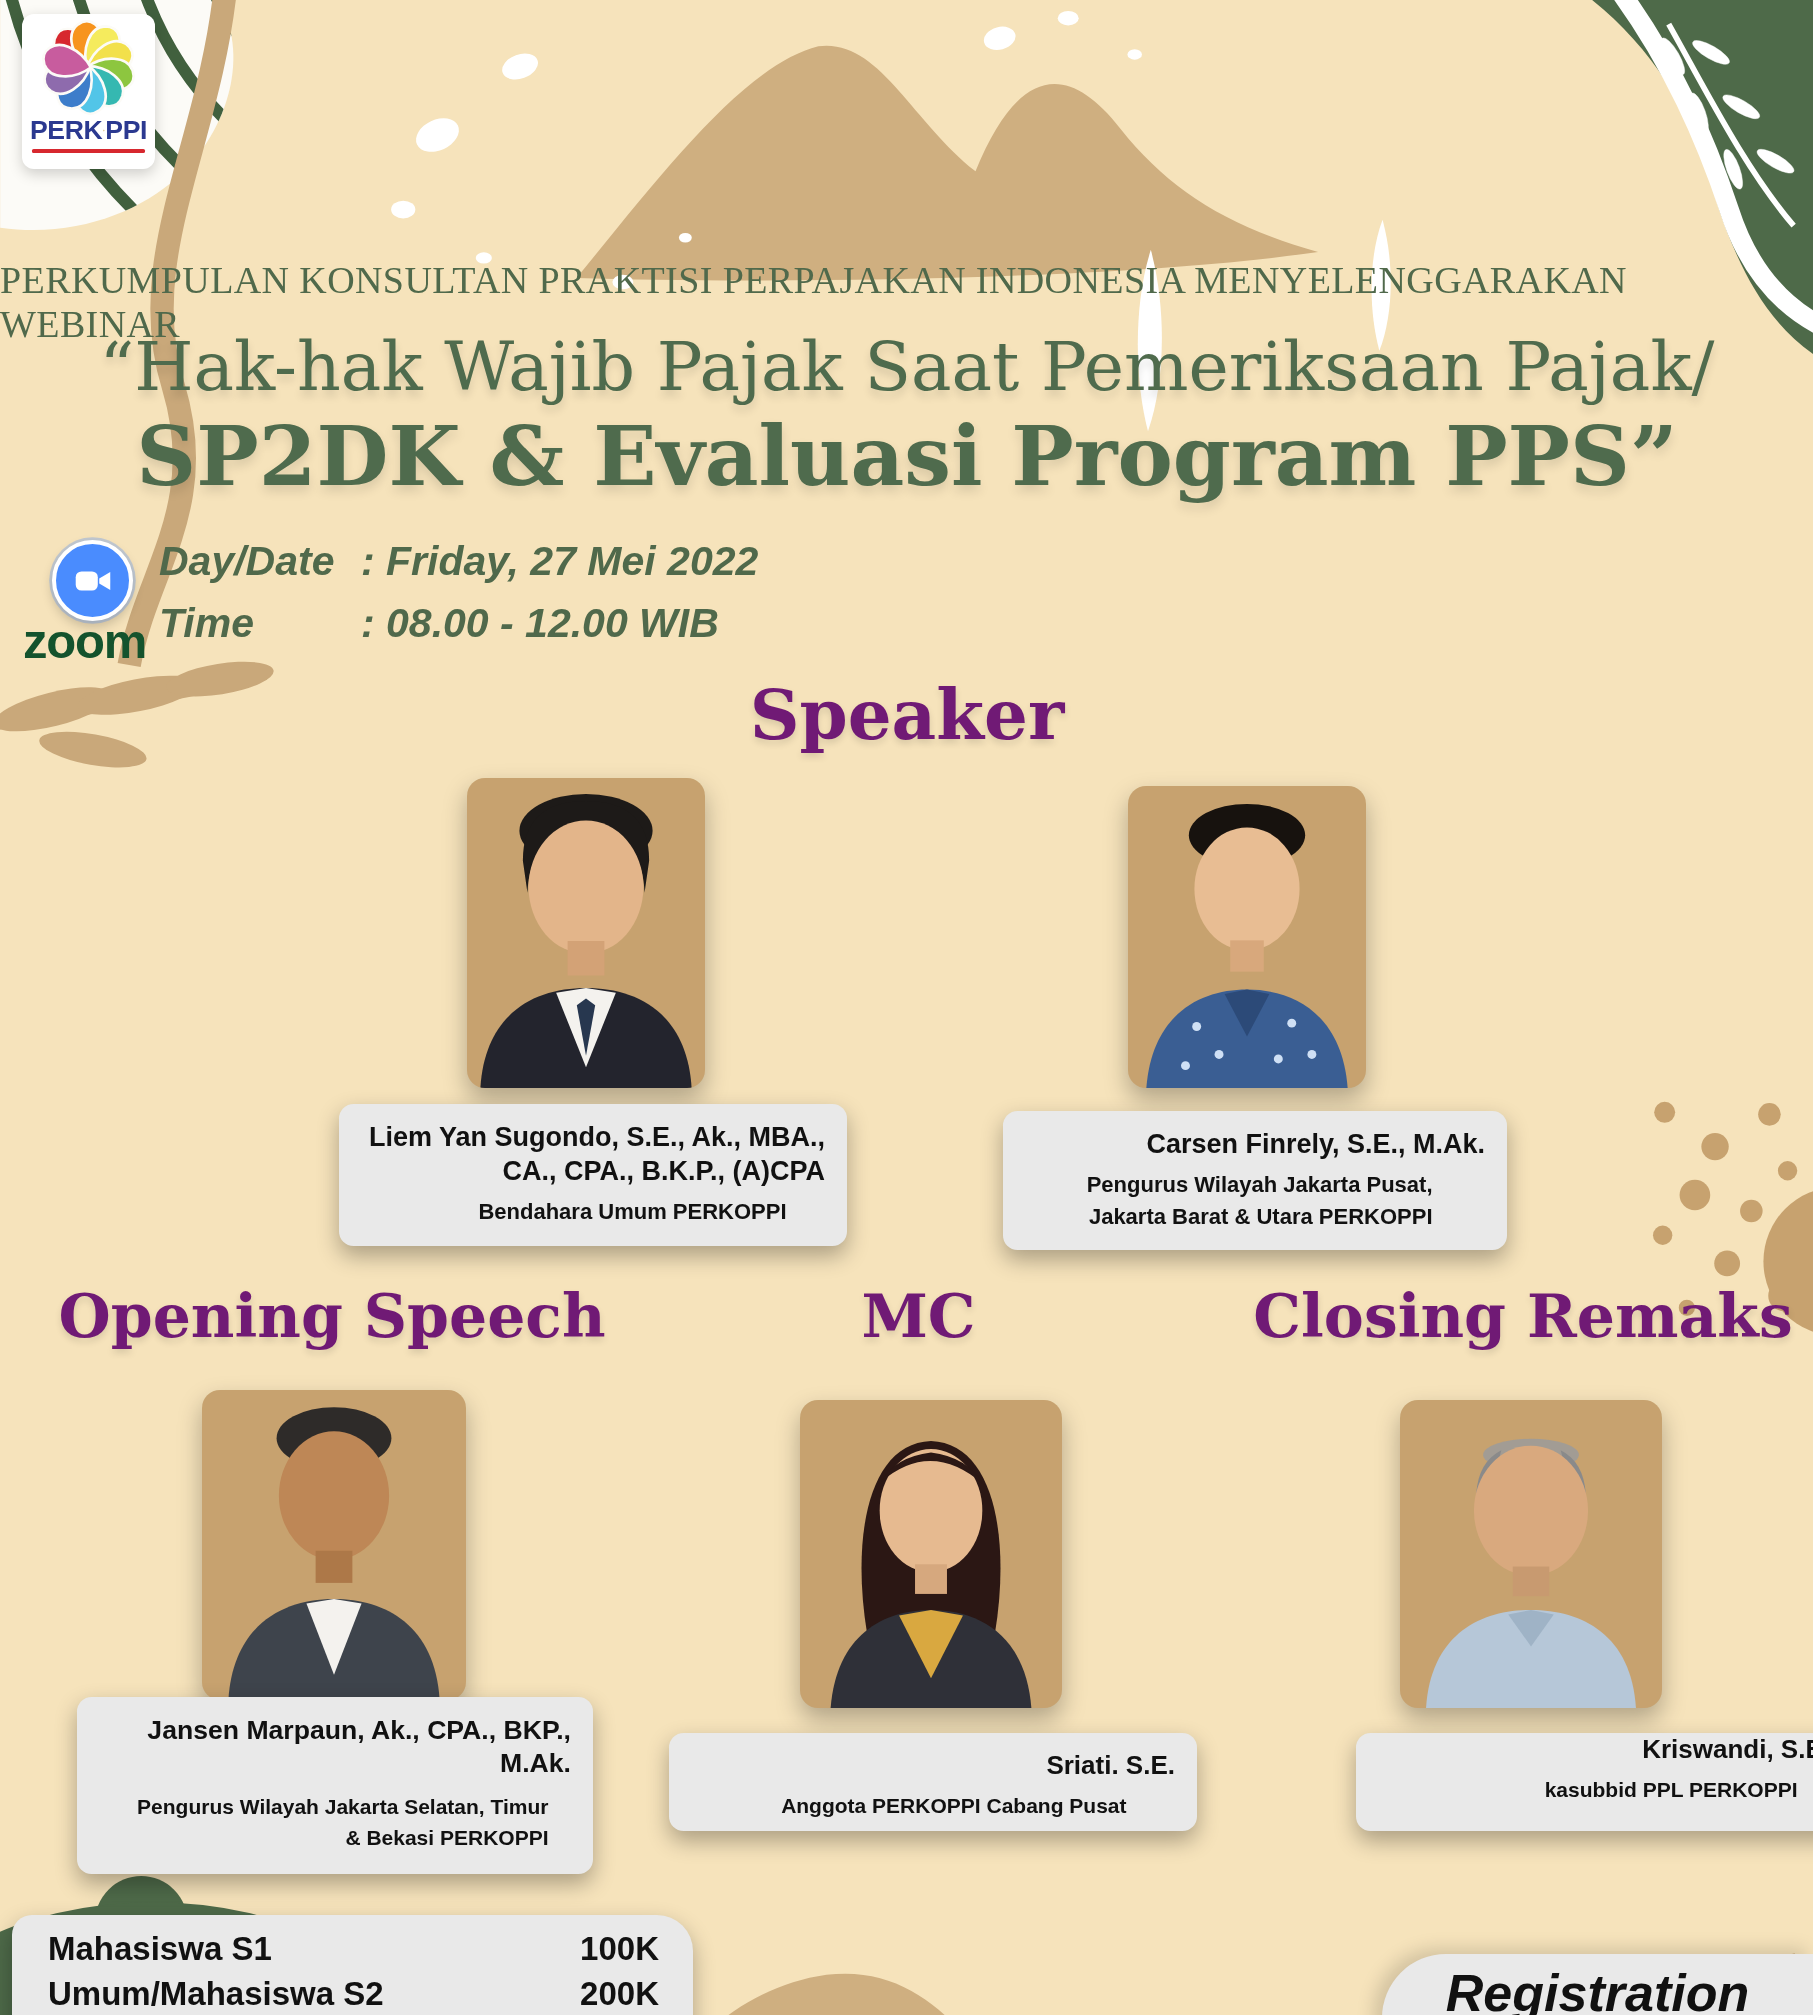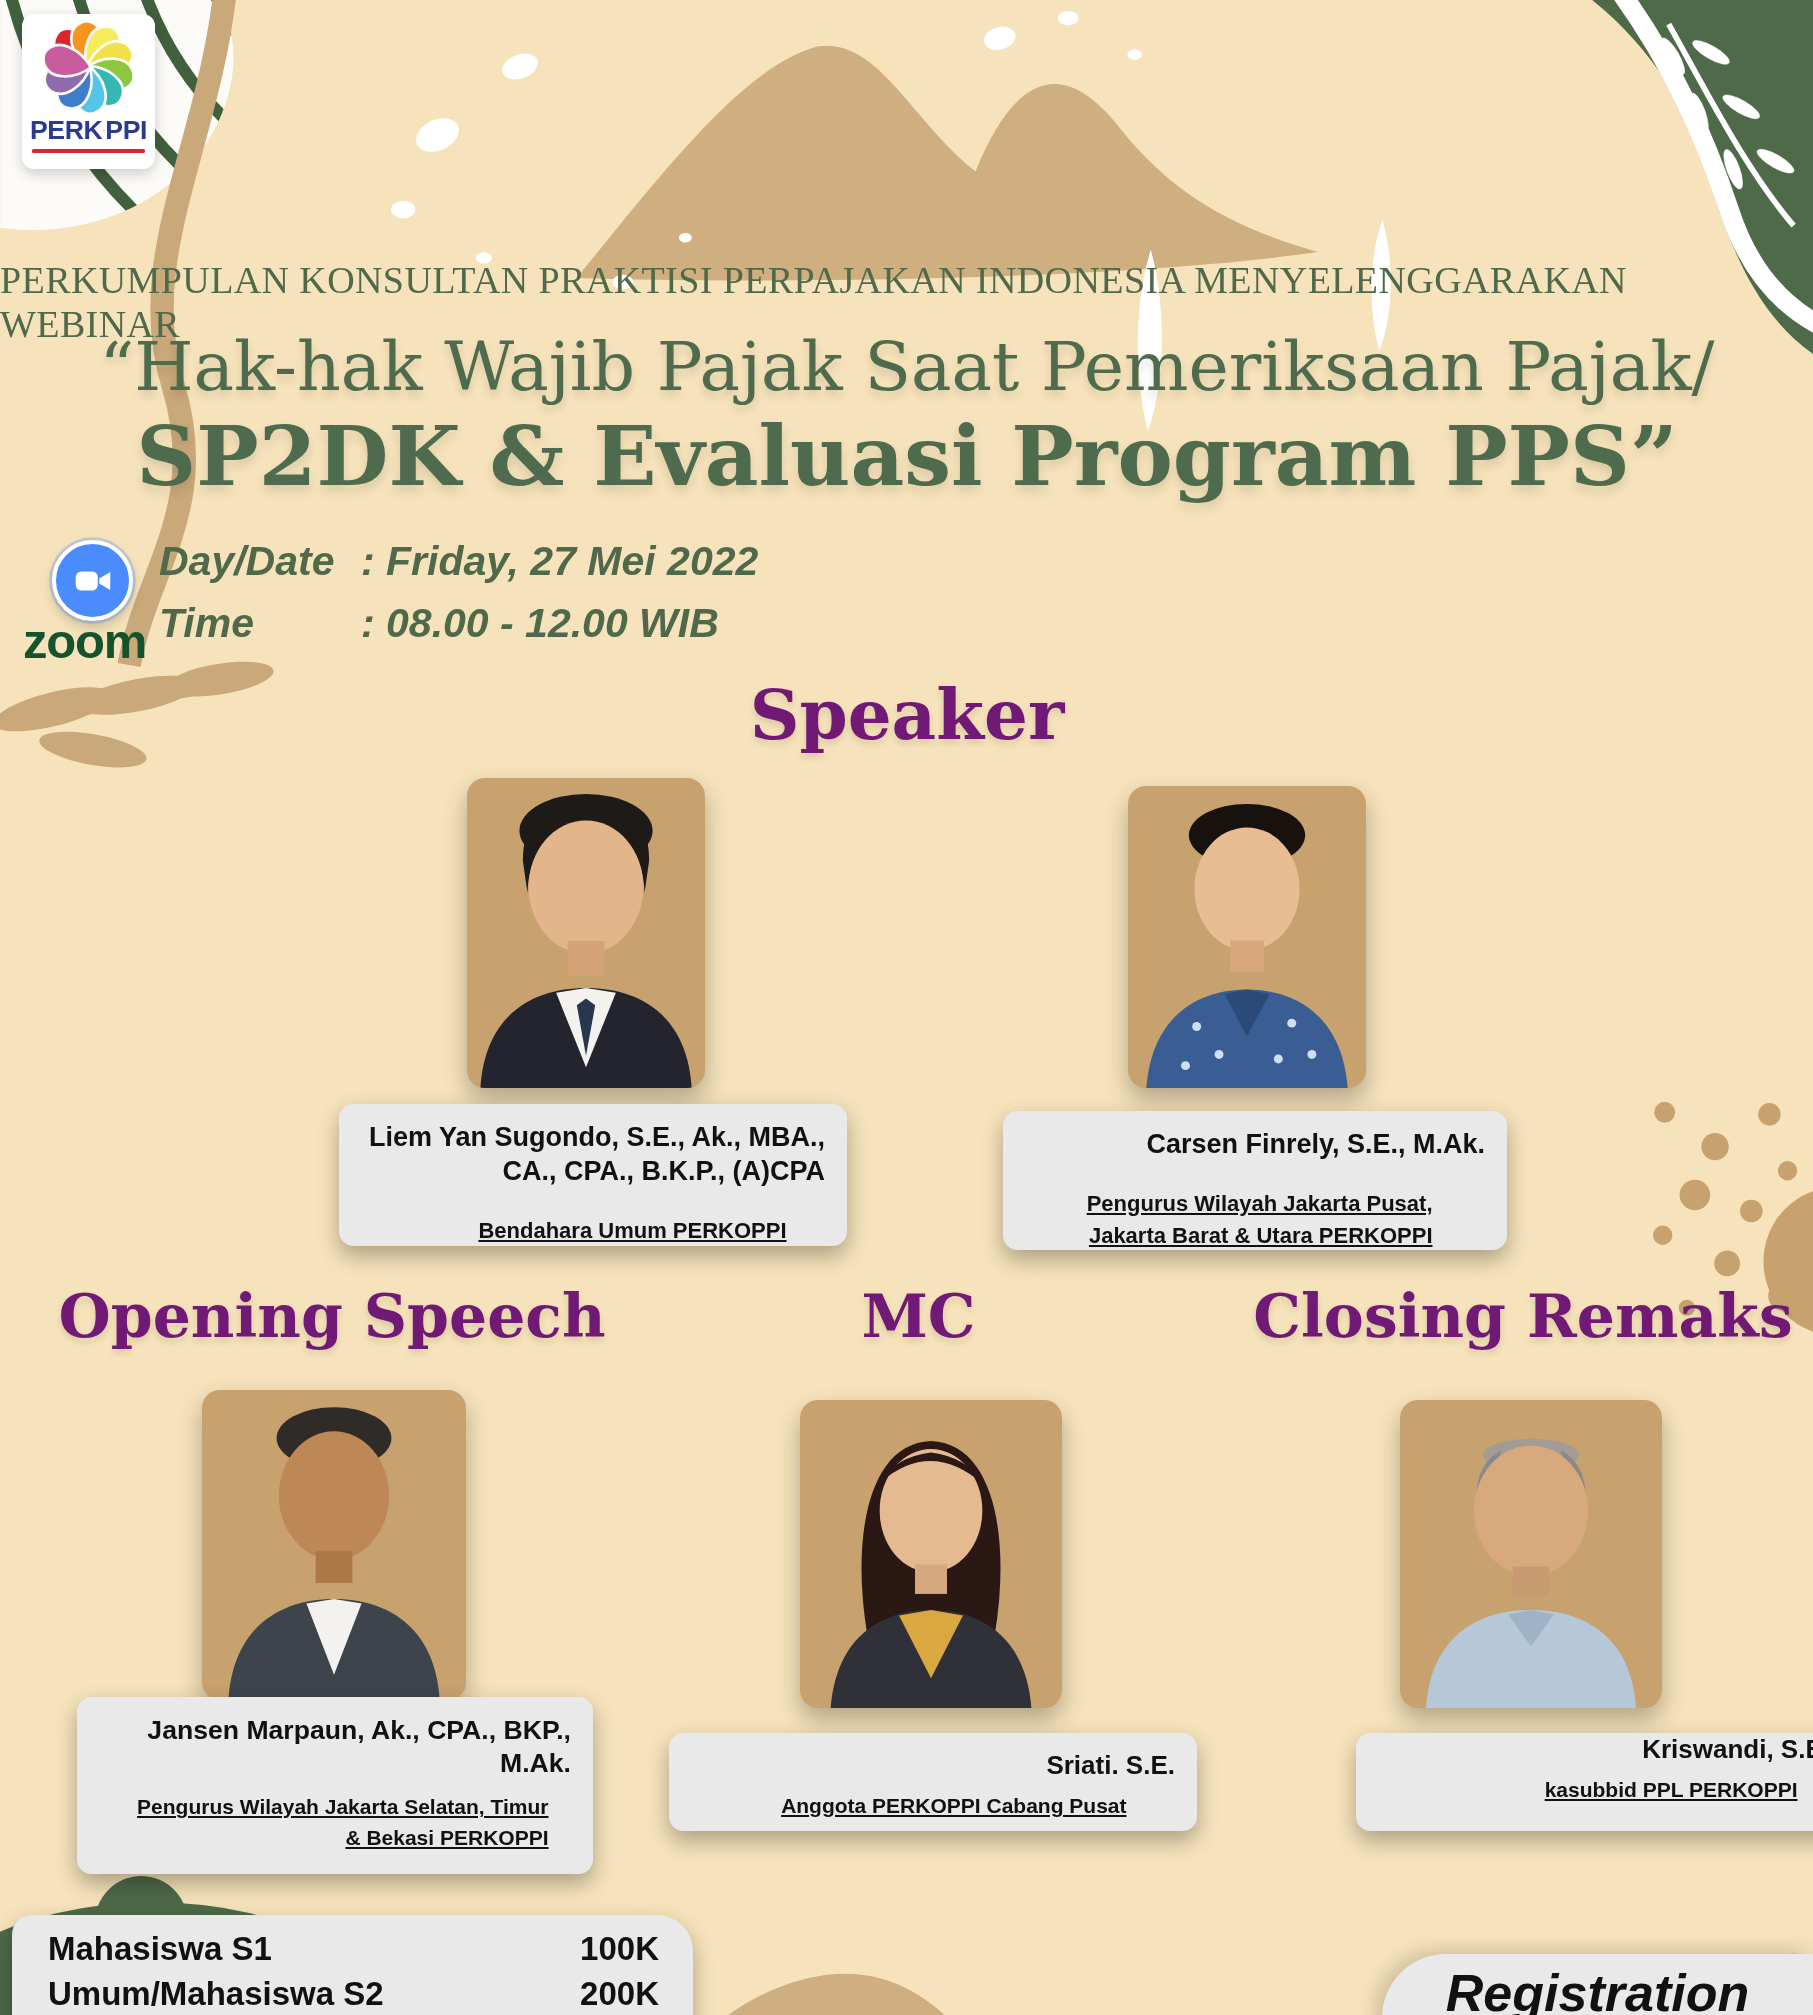--- a/index.html
+++ b/index.html
@@ -44,21 +44,21 @@
   .sec-closing{left:1233px;top:1281px;width:580px;font-size:60px;}
 
   
   .photo{background:#C7A26F;border-radius:18px;overflow:hidden;box-shadow:0 11.3px 24px rgba(0,0,0,.28);}
   .photo svg{width:100%;height:100%;}
 
   
   .card{background:#E9E9E9;border-radius:14.5px;box-shadow:0 9.7px 22px rgba(0,0,0,.3);
         text-align:right;padding:17px 22px 0;}
   .card .name{font-weight:bold;font-size:27px;line-height:1.25;}
-  .card .role{font-weight:bold;font-size:22px;line-height:1.45;margin:26px auto 0;max-width:387px;text-decoration:underline;}
+  .card .role{font-weight:bold;font-size:22px;line-height:1.45;margin:7px auto 0;max-width:387px;}
   .card-sm .name{font-size:26px;}
   .card-sm .role{font-size:21px;margin-top:9.7px;}
 
   
   .price-card{left:12px;top:1915px;width:681px;height:166px;background:#E9E9E9;
               border-radius:20px 36px 36px 44px;box-shadow:0 9.7px 22px rgba(0,0,0,.3);
               padding:15.3px 34px 0 36px;font-weight:bold;font-size:33px;}
   .price-row{display:flex;justify-content:space-between;margin-bottom:6.4px;line-height:1.15;}
 
   

